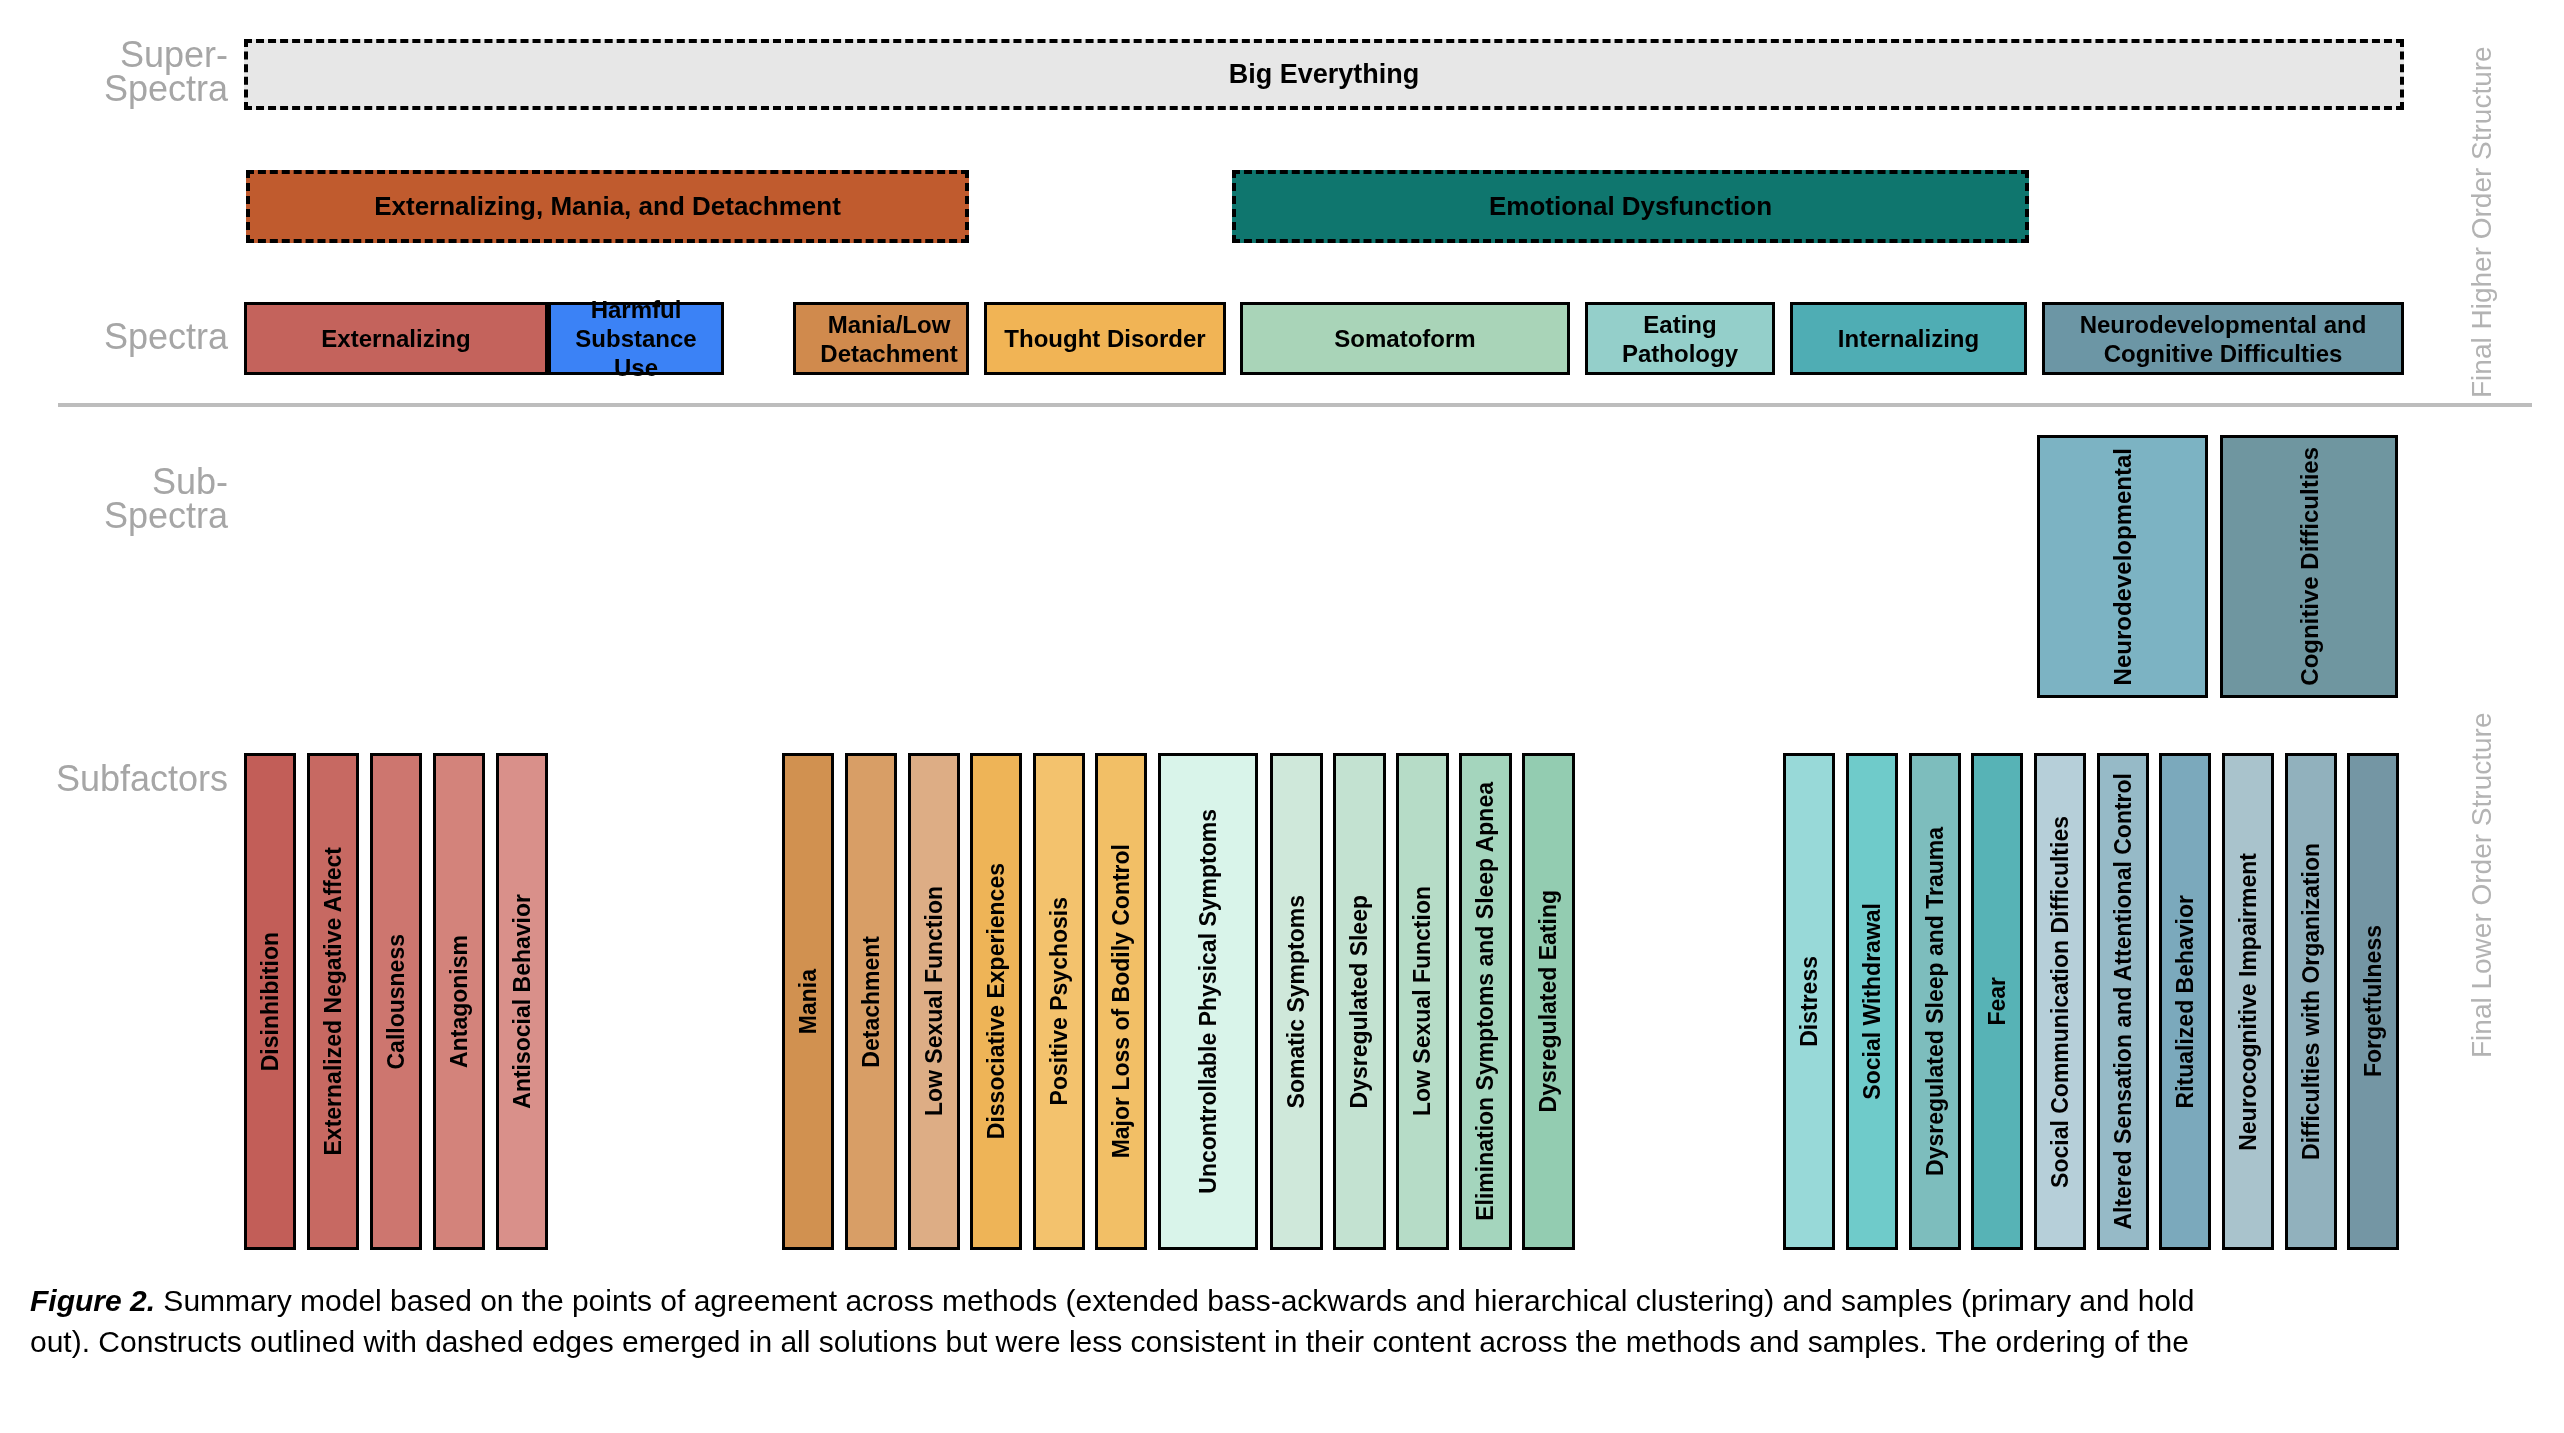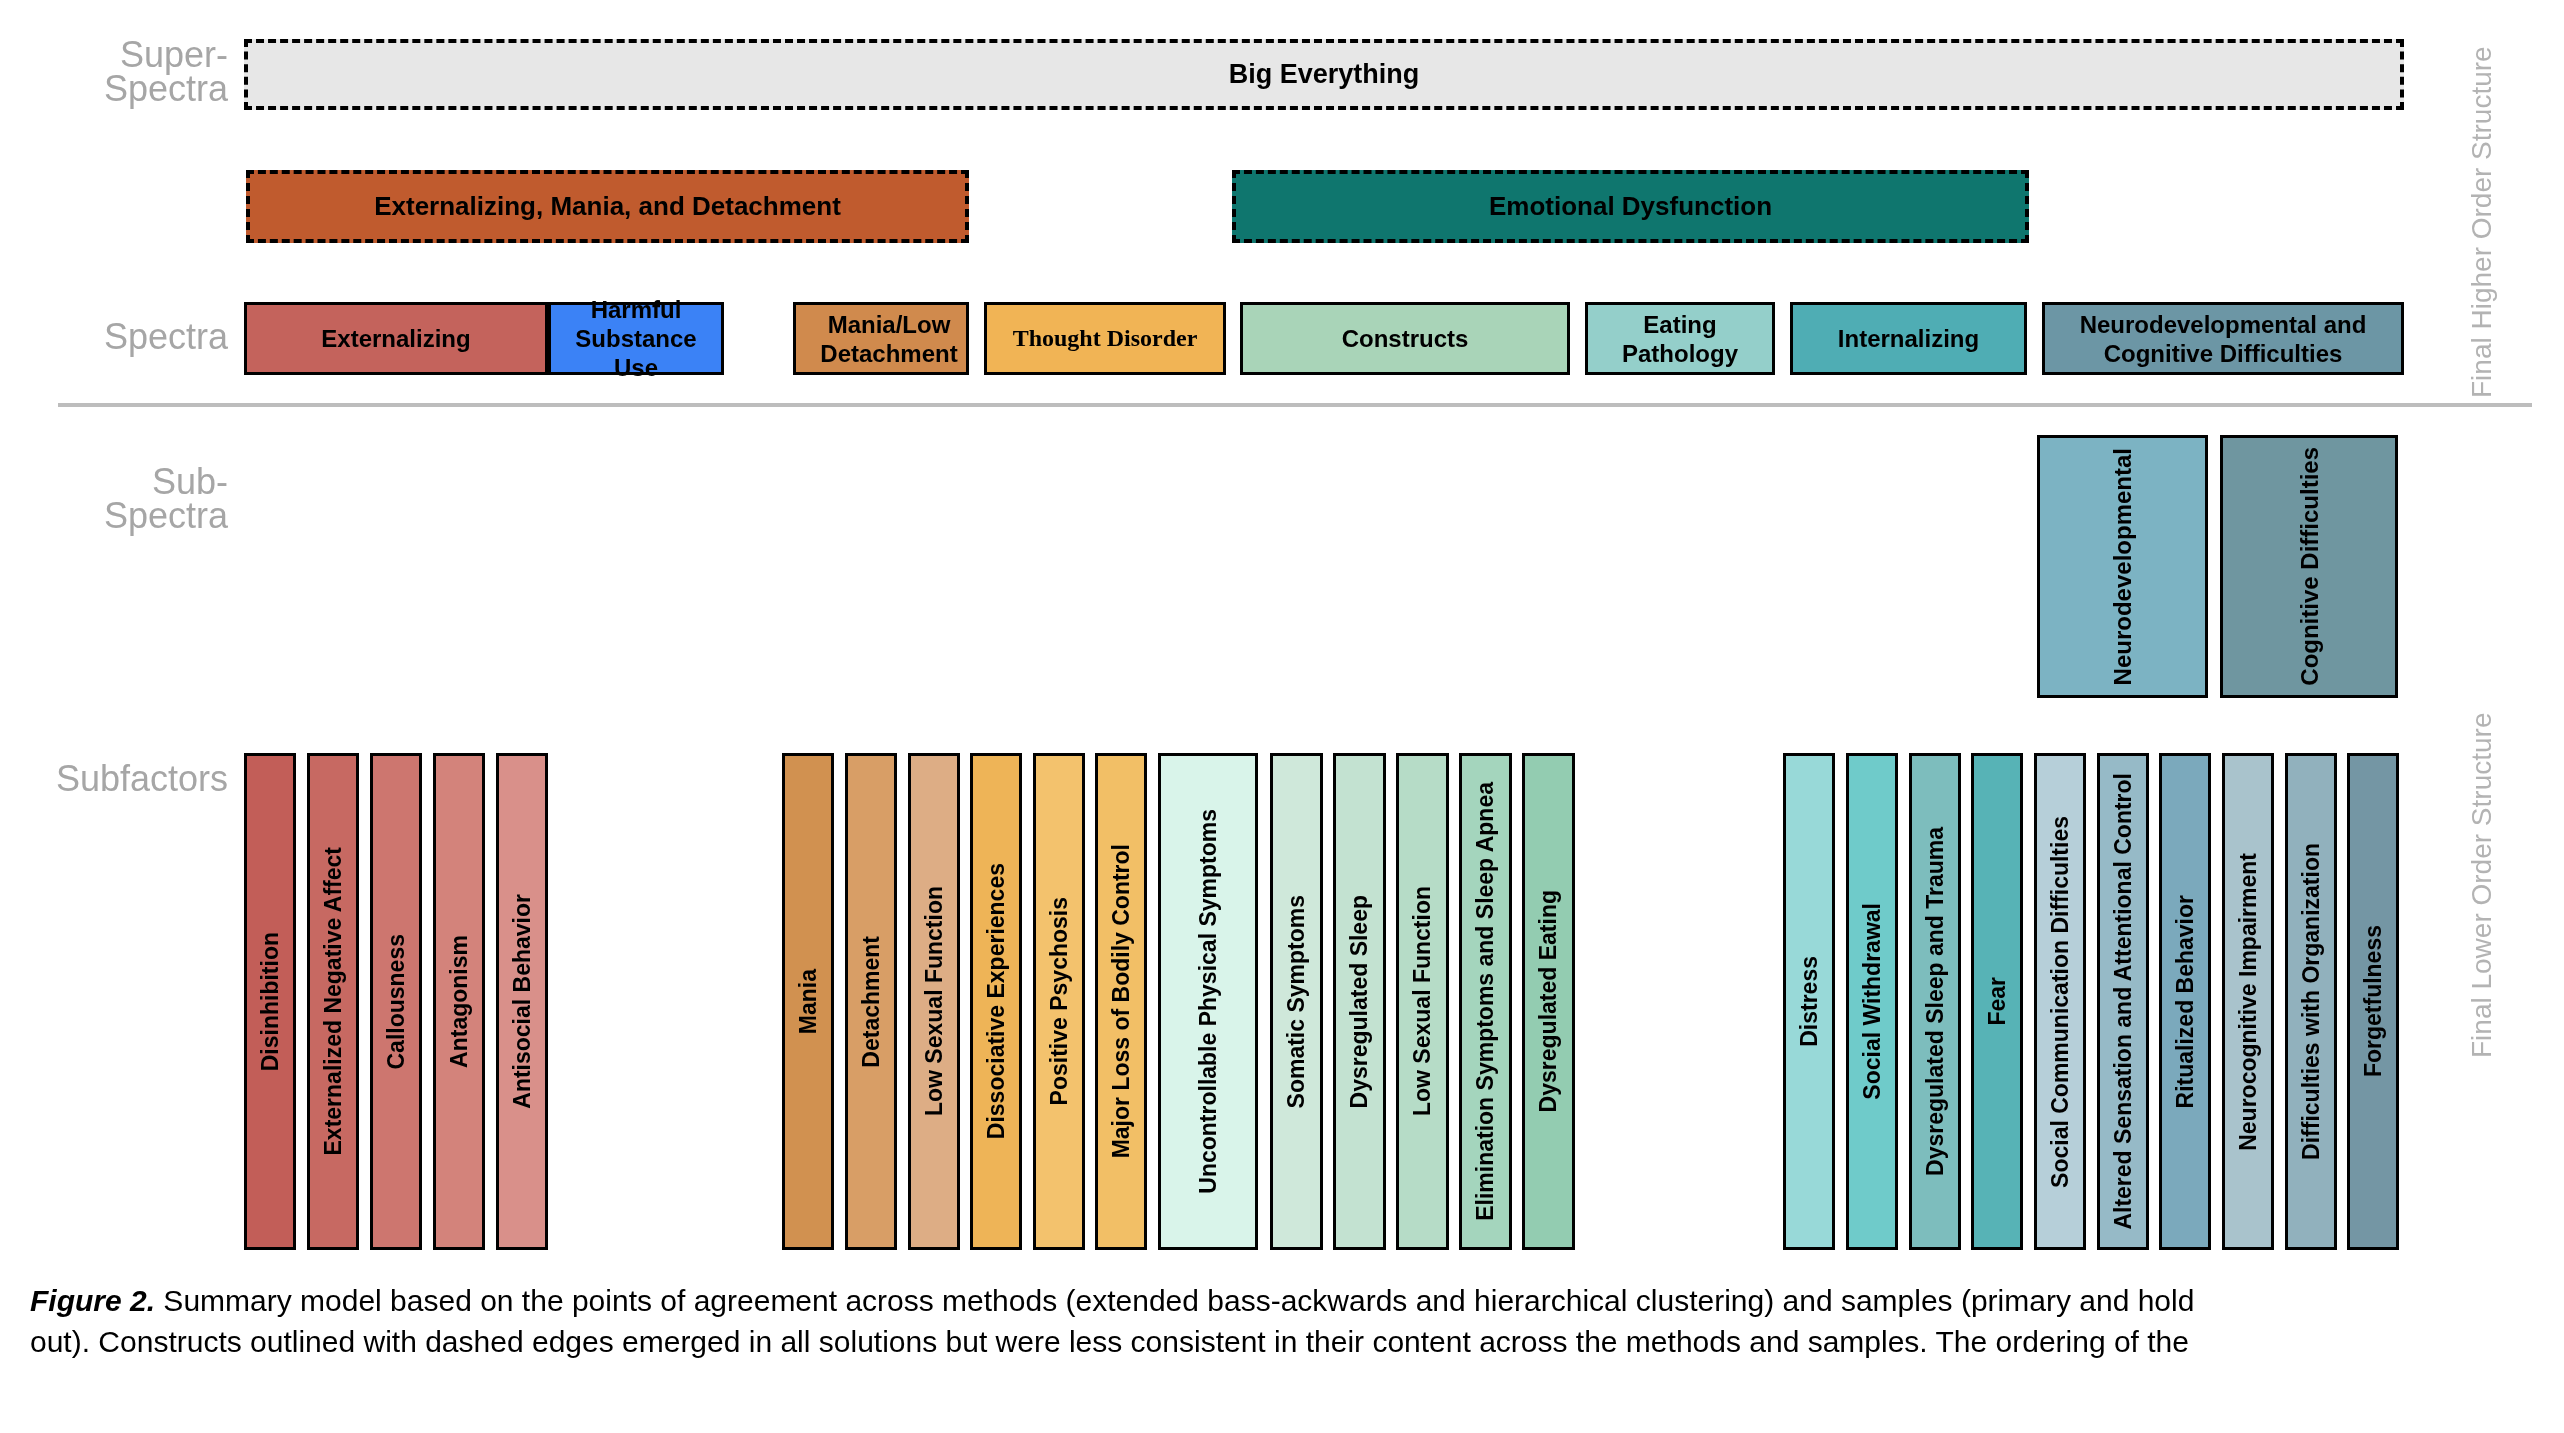--- a/index.html
+++ b/index.html
@@ -70,25 +70,25 @@
 
   <div class="box spectra" style="left: 244px; width: 304px; background-color: rgb(196, 99, 92);">
     <span>Externalizing</span>
   </div>
   <div class="box spectra" style="left: 548px; width: 176px; background-color: #3b82f6;">
     <span>Harmful Substance Use</span>
   </div>
   <div class="box spectra" style="left: 793px; width: 176px; background-color: rgb(208, 138, 77); padding-left: 16px;">
     <span>Mania/Low Detachment</span>
   </div>
-  <div class="box spectra" style="left: 984px; width: 242px; background-color: rgb(241, 180, 85); font-family: Liberation Serif, serif;">
+  <div class="box spectra" style="left: 984px; width: 242px; background-color: rgb(241, 180, 85);">
     <span>Thought Disorder</span>
   </div>
   <div class="box spectra" style="left: 1240px; width: 330px; background-color: rgb(169, 212, 184);">
-    <span>Constructs</span>
+    <span>Somatoform</span>
   </div>
   <div class="box spectra" style="left: 1585px; width: 190px; background-color: rgb(148, 207, 202);">
     <span>Eating Pathology</span>
   </div>
   <div class="box spectra" style="left: 1790px; width: 237px; background-color: rgb(79, 173, 180);">
     <span>Internalizing</span>
   </div>
   <div class="box spectra" style="left: 2042px; width: 362px; background-color: rgb(108, 150, 165);">
     <span>Neurodevelopmental and Cognitive Difficulties</span>
   </div>

